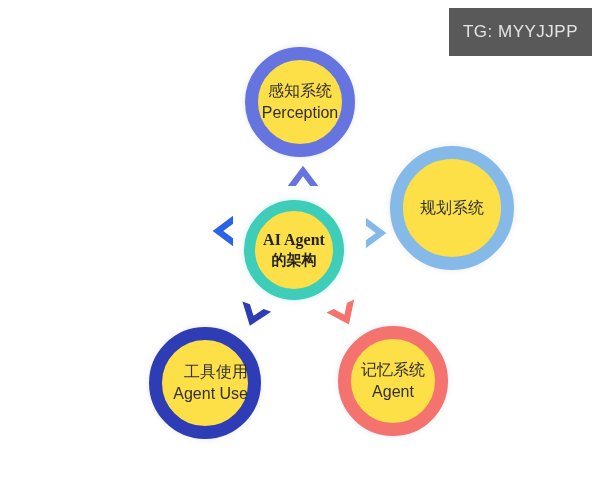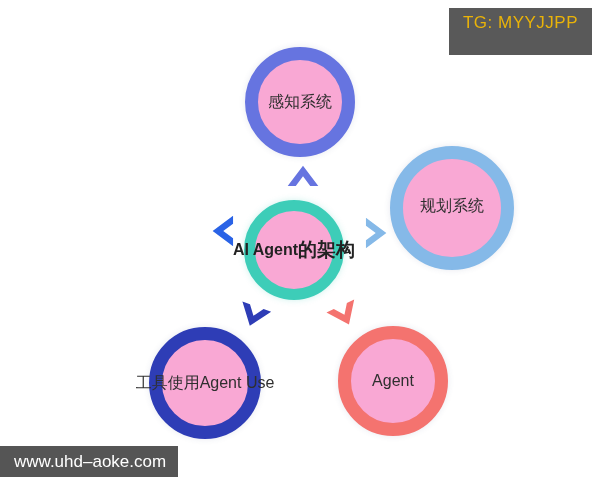--- a/index.html
+++ b/index.html
@@ -2,78 +2,80 @@
 <html><head>
 <meta charset="utf-8">
 <style>
   html,body{margin:0;padding:0;background:#e9e9e9;}
   .stage{
     position:relative;width:600px;height:480px;background:#ffffff;
     overflow:hidden;font-family:"Liberation Sans","DejaVu Sans",sans-serif;
   }
   
   .badge{
-    position:absolute;top:8px;right:8px;height:47px;line-height:30px;
-    padding:0 14px;color:#eab308;font-size:17px;letter-spacing:.5px;
+    position:absolute;top:8px;right:8px;height:30px;line-height:30px;
+    padding:9px 14px;color:#e5e5e5;font-size:17px;letter-spacing:.5px;
   }
   .watermark{
     position:absolute;left:0;top:446px;height:31px;line-height:31px;
     padding:0 12px 0 14px;color:#fff;font-size:17px;
   }
   
   .node{
-    position:absolute;border-style:solid;border-radius:50%;background:#f9a8d4;
-    box-sizing:border-box;display:flex;flex-direction:row;align-items:center;
+    position:absolute;border-style:solid;border-radius:50%;background:#fde047;
+    box-sizing:border-box;display:flex;flex-direction:column;align-items:center;
     justify-content:center;text-align:center;box-shadow:0 0 6px rgba(60,70,120,.12);
   }
   .node .zh{font-size:16px;color:#2f2f2f;line-height:1.35;white-space:nowrap;}
   .node .en{font-size:16px;color:#2f2f2f;line-height:1.35;white-space:nowrap;}
   .node-perception{left:245px;top:47px;width:110px;height:110px;border-width:13px;}
   .node-planning{left:390px;top:146px;width:124px;height:124px;border-width:13px;}
   .node-memory{left:338px;top:326px;width:110px;height:110px;border-width:13px;}
-  .node-tooluse{left:149px;top:327px;width:112px;height:112px;border-width:13px;}
+  .node-tooluse{left:149px;top:327px;width:112px;height:112px;border-width:13px;align-items:flex-end;}
   .node-action{left:93px;top:148px;width:124px;height:124px;border-width:14px;}
   .node-center{left:244px;top:200px;width:100px;height:100px;border-width:11px;box-shadow:0 0 6px rgba(61,205,184,.25);}
   .node-center .l1{font-size:16px;font-weight:700;color:#222;line-height:1.3;white-space:nowrap;}
-  .node-center .l2{font-size:19px;font-weight:700;color:#222;line-height:1.3;white-space:nowrap;text-align:right;}
+  .node-center .l2{font-size:15px;font-weight:700;color:#222;line-height:1.3;white-space:nowrap;text-align:right;}
   
   .chevron{position:absolute;width:34px;height:26px;}
   .chevron svg{display:block;width:34px;height:26px;}
   .chev-up{left:286px;top:162px;transform:rotate(0deg);}
   .chev-right{left:360px;top:220px;transform:rotate(90deg);}
   .chev-left{left:205px;top:218px;transform:rotate(-90deg);}
   .chev-downleft{left:236px;top:304px;transform:rotate(200deg);}
   .chev-downright{left:328px;top:303px;transform:rotate(155deg);}
 </style>
 </head>
 <body>
 
 <div class="stage">
 
   <div class="badge" style="background-color: rgb(89, 89, 89);">TG: MYYJJPP</div>
 
   <div class="node node-perception" style="border-color: rgb(102, 116, 224);">
     <div class="zh">感知系统</div>
+    <div class="en">Perception</div>
   </div>
 
-  <div class="node node-planning" style="border-color: rgb(133, 185, 232); font-family: Liberation Mono, monospace;">
+  <div class="node node-planning" style="border-color: rgb(133, 185, 232);">
     <div class="zh">规划系统</div>
   </div>
 
   <div class="node node-memory" style="border-color: rgb(244, 115, 111);">
+    <div class="zh">记忆系统</div>
     <div class="en">Agent</div>
   </div>
 
   <div class="node node-tooluse" style="border-color: rgb(46, 61, 182);">
     <div class="zh">工具使用</div>
     <div class="en">Agent Use</div>
   </div>
 
 
-  <div class="node node-center" style="border-color: rgb(61, 205, 184);">
+  <div class="node node-center" style="border-color: rgb(61, 205, 184); font-family: Liberation Serif, serif;">
     <div class="l1">AI Agent</div>
     <div class="l2">的架构</div>
   </div>
 
   <div class="chevron chev-up" style="color: rgb(102, 116, 224);">
     <svg viewBox="0 0 40 30">
         <polygon fill="currentColor" points="2,28 20,4 38,28 28.5,28 20,16.5 11.5,28"></polygon>
       </svg>
   </div>
   <div class="chevron chev-right" style="color: rgb(133, 185, 232);">
@@ -90,15 +92,14 @@
     <svg viewBox="0 0 40 30">
         <polygon fill="currentColor" points="2,28 20,4 38,28 28.5,28 20,16.5 11.5,28"></polygon>
       </svg>
   </div>
   <div class="chevron chev-left" style="color: rgb(42, 99, 230);">
     <svg viewBox="0 0 40 30">
         <polygon fill="currentColor" points="2,28 20,4 38,28 28.5,28 20,16.5 11.5,28"></polygon>
       </svg>
   </div>
 
-  <div class="watermark" style="background-color: rgb(85, 85, 85);">www.uhd–aoke.com</div>
 
 </div>
 
 </body></html>

